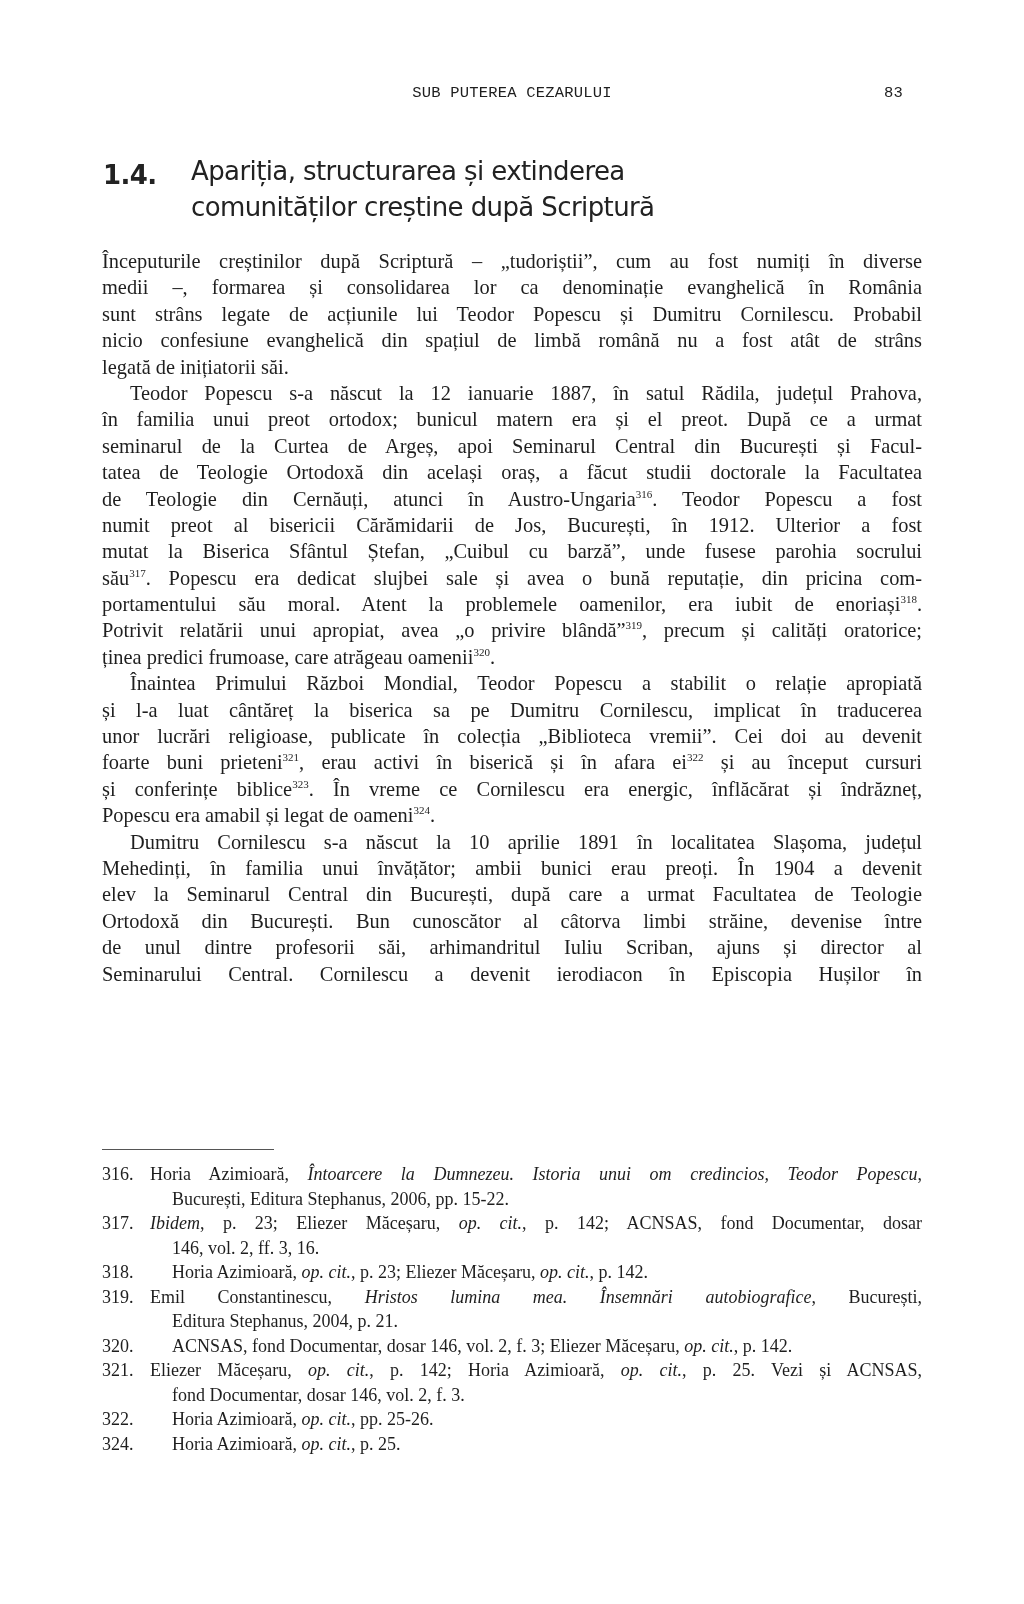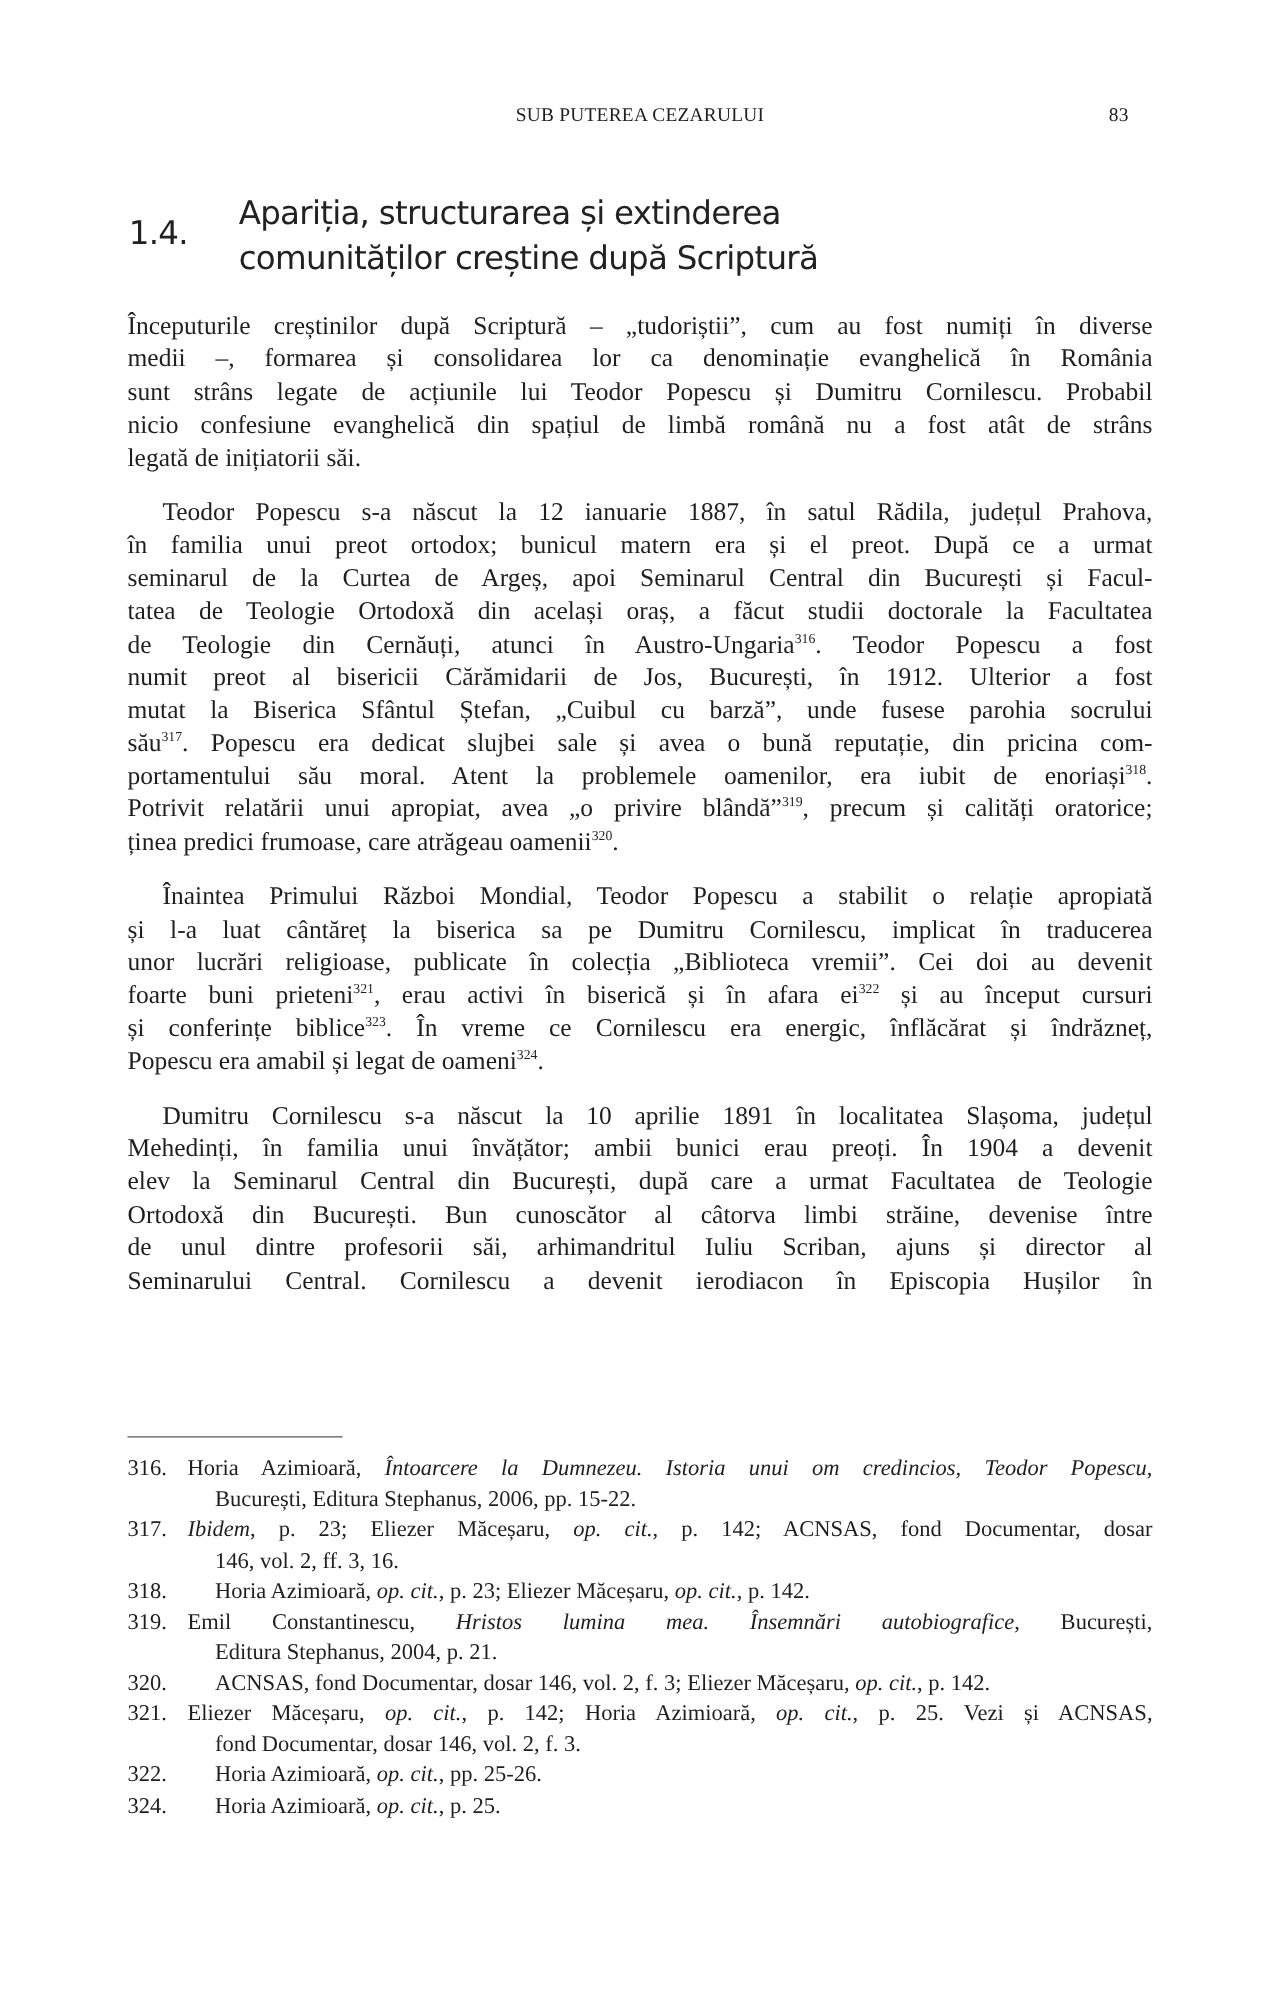--- a/index.html
+++ b/index.html
@@ -1,31 +1,31 @@
 <!DOCTYPE html>
 <html><head>
 <meta charset="utf-8">
 <style>
   html, body { margin: 0; padding: 0; background: #ffffff; }
   body { width: 1024px; height: 1604px; position: relative; overflow: hidden; color: #1e1e1e; }
   .page { position: absolute; left: 0; top: 0; width: 1024px; height: 1604px; }
   .running-head { position: absolute; top: 80px; left: 0; width: 1024px; height: 24px;
-    font-family: Liberation Serif, serif; font-size: 15.5px; letter-spacing: 0.2px; }
+    font-family: Liberation Mono, monospace; font-size: 15.5px; letter-spacing: 0.2px; }
   .running-title { position: absolute; left: 0; width: 1024px; text-align: center; top: 4px; }
   .page-number { position: absolute; right: 121px; top: 4px; }
   .heading { position: absolute; left: 103px; top: 153px; font-family: "DejaVu Sans", sans-serif;
     font-size: 26px; line-height: 36px; color: #222; letter-spacing: -0.6px; }
-  .heading .num { position: absolute; left: 0; top: 16px; }
+  .heading .num { position: absolute; left: 0; top: 4px; font-weight: bold; }
   .heading .title { position: absolute; left: 60px; top: 0; width: 700px; margin-left: 28px; }
   .heading .title div { white-space: nowrap; }
   .body-text { position: absolute; left: 102px; top: 248px; width: 820px;
     font-family: "Liberation Serif", serif; font-size: 20.4px; line-height: 26.4px; color: #1e1e1e; }
   .line { display: block; text-align: justify; text-align-last: justify; white-space: nowrap; height: 26.4px; }
   .line.last { text-align-last: left; }
-  .line.indent { padding-left: 28px; margin-top: 17px; }
+  .line.indent { padding-left: 28px; }
   sup { font-size: 11px; vertical-align: 0; position: relative; top: -8px; line-height: 0; }
   .rule { position: absolute; left: 102px; top: 1149px; width: 172px; height: 1px; background: #555; }
   .footnotes { position: absolute; left: 102px; top: 1162px; width: 820px;
     font-family: "Liberation Serif", serif; font-size: 18px; line-height: 24.5px; color: #1e1e1e; }
   .fn { position: relative; padding-left: 48px; }
   .fn .fnum { position: absolute; left: 0; top: 0; }
   .fn .fline { display: block; white-space: nowrap; text-align: justify; text-align-last: justify; height: 24.5px; }
   .fn .fline.last { text-align-last: left; margin-left: 22px; }
   i { }
 </style>

